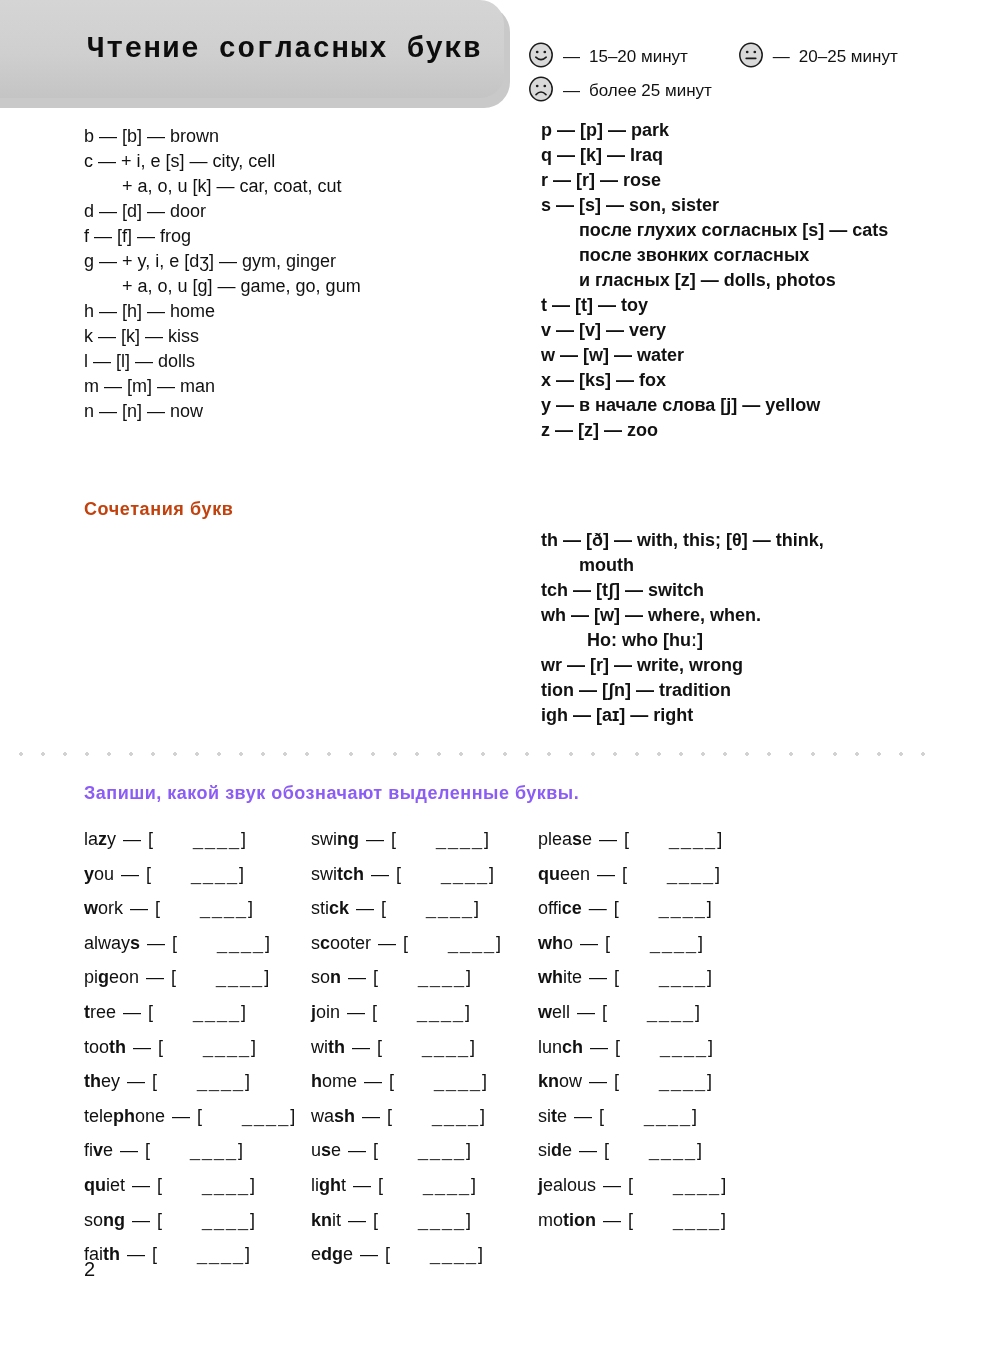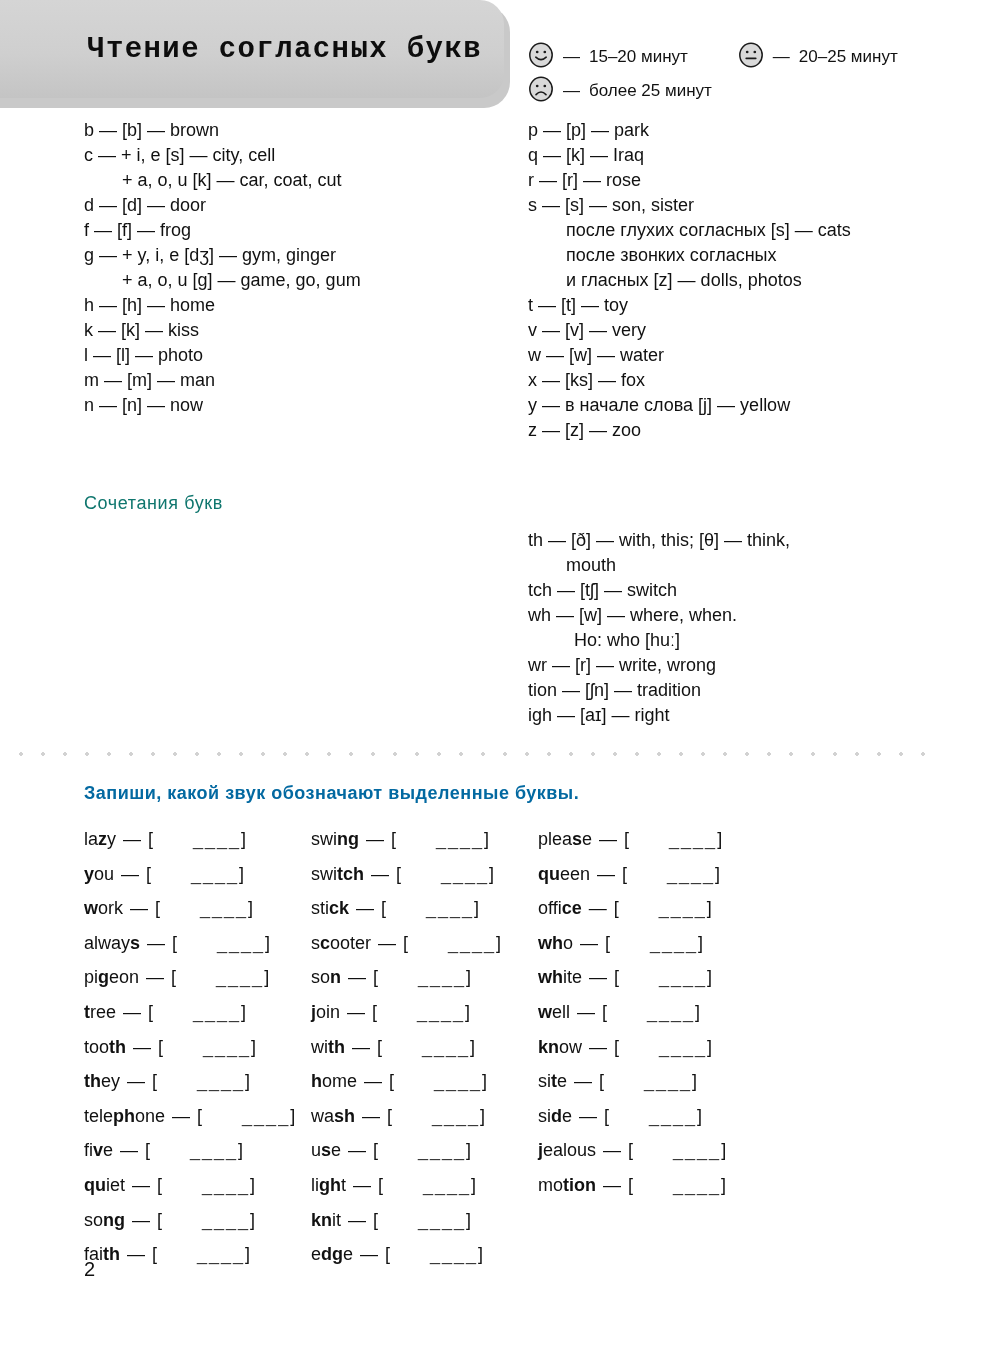--- a/index.html
+++ b/index.html
@@ -75,37 +75,37 @@
   .legend-dash { margin: 0 9px 0 9px; }
   .face { display: block; }
 
   
   .rules {
     position: absolute;
     left: 0;
     top: 118px;
     width: 1000px;
   }
-  .col-left  { position: absolute; left: 84px;  width: 440px; }
-  .col-right { position: absolute; left: 528px; width: 460px; }
+  .col-left  { position: absolute; left: 84px;  width: 440px; margin-top: 6px; }
+  .col-right { position: absolute; left: 541px; width: 460px; font-weight: bold; }
 
   .rule-line {
     font-size: 18px;
     line-height: 25px;
     white-space: nowrap;
     color: #111;
   }
   .rule-line.indent { padding-left: 38px; }
   .rule-line.indent2 { padding-left: 46px; }
 
   .section-head {
     font-size: 18px;
-    font-weight: normal;
+    font-weight: bold;
     letter-spacing: 0.6px;
-    color: #0f766e;
+    color: #c2410c;
     white-space: nowrap;
   }
 
   
   .divider {
     position: absolute;
     left: 10px;
     top: 752px;
     width: 928px;
     height: 4px;
@@ -118,21 +118,21 @@
   .exercise {
     position: absolute;
     left: 84px;
     top: 783px;
     width: 880px;
   }
   .exercise-title {
     font-size: 18px;
     font-weight: bold;
     letter-spacing: 0.5px;
-    color: #0369a1;
+    color: #8b5cf6;
     margin-bottom: 18px;
     white-space: nowrap;
   }
   .ex-grid {
     display: flex;
   }
   .ex-col { width: 227px; }
   .ex-col.c3 { width: 240px; }
   .ex-item {
     font-size: 18px;
@@ -218,21 +218,21 @@
   <div class="col-left" id="cons-left">
       <div class="rule-line">b — [b] — brown</div>
       <div class="rule-line">c — + i, e [s] — city, cell</div>
       <div class="rule-line indent">+ a, o, u [k] — car, coat, cut</div>
       <div class="rule-line">d — [d] — door</div>
       <div class="rule-line">f — [f] — frog</div>
       <div class="rule-line">g — + y, i, e [dʒ] — gym, ginger</div>
       <div class="rule-line indent">+ a, o, u [g] — game, go, gum</div>
       <div class="rule-line">h — [h] — home</div>
       <div class="rule-line">k — [k] — kiss</div>
-      <div class="rule-line">l — [l] — photo</div>
+      <div class="rule-line">l — [l] — dolls</div>
       <div class="rule-line">m — [m] — man</div>
       <div class="rule-line">n — [n] — now</div>
     </div>
   <div class="col-right" id="cons-right">
       <div class="rule-line">p — [p] — park</div>
       <div class="rule-line">q — [k] — Iraq</div>
       <div class="rule-line">r — [r] — rose</div>
       <div class="rule-line">s — [s] — son, sister</div>
       <div class="rule-line indent">после глухих согласных [s] — cats</div>
       <div class="rule-line indent">после звонких согласных</div>
@@ -298,20 +298,21 @@
         <div class="ex-item"><span class="ex-word"><b>kn</b>it</span><span class="ex-dash">—</span><span class="blank"><span class="brk">[</span><span class="und">____</span><span class="brk">]</span></span></div>
         <div class="ex-item"><span class="ex-word">e<b>dg</b>e</span><span class="ex-dash">—</span><span class="blank"><span class="brk">[</span><span class="und">____</span><span class="brk">]</span></span></div>
       </div>
     <div class="ex-col c3" id="ex-c2">
         <div class="ex-item"><span class="ex-word">plea<b>s</b>e</span><span class="ex-dash">—</span><span class="blank"><span class="brk">[</span><span class="und">____</span><span class="brk">]</span></span></div>
         <div class="ex-item"><span class="ex-word"><b>qu</b>een</span><span class="ex-dash">—</span><span class="blank"><span class="brk">[</span><span class="und">____</span><span class="brk">]</span></span></div>
         <div class="ex-item"><span class="ex-word">offi<b>ce</b></span><span class="ex-dash">—</span><span class="blank"><span class="brk">[</span><span class="und">____</span><span class="brk">]</span></span></div>
         <div class="ex-item"><span class="ex-word"><b>wh</b>o</span><span class="ex-dash">—</span><span class="blank"><span class="brk">[</span><span class="und">____</span><span class="brk">]</span></span></div>
         <div class="ex-item"><span class="ex-word"><b>wh</b>ite</span><span class="ex-dash">—</span><span class="blank"><span class="brk">[</span><span class="und">____</span><span class="brk">]</span></span></div>
         <div class="ex-item"><span class="ex-word"><b>w</b>ell</span><span class="ex-dash">—</span><span class="blank"><span class="brk">[</span><span class="und">____</span><span class="brk">]</span></span></div>
+        <div class="ex-item"><span class="ex-word">lun<b>ch</b></span><span class="ex-dash">—</span><span class="blank"><span class="brk">[</span><span class="und">____</span><span class="brk">]</span></span></div>
         <div class="ex-item"><span class="ex-word"><b>kn</b>ow</span><span class="ex-dash">—</span><span class="blank"><span class="brk">[</span><span class="und">____</span><span class="brk">]</span></span></div>
         <div class="ex-item"><span class="ex-word">si<b>t</b>e</span><span class="ex-dash">—</span><span class="blank"><span class="brk">[</span><span class="und">____</span><span class="brk">]</span></span></div>
         <div class="ex-item"><span class="ex-word">si<b>d</b>e</span><span class="ex-dash">—</span><span class="blank"><span class="brk">[</span><span class="und">____</span><span class="brk">]</span></span></div>
         <div class="ex-item"><span class="ex-word"><b>j</b>ealous</span><span class="ex-dash">—</span><span class="blank"><span class="brk">[</span><span class="und">____</span><span class="brk">]</span></span></div>
         <div class="ex-item"><span class="ex-word">mo<b>tion</b></span><span class="ex-dash">—</span><span class="blank"><span class="brk">[</span><span class="und">____</span><span class="brk">]</span></span></div>
       </div>
   </div>
 </div>
 
 <div class="page-number">2</div>

